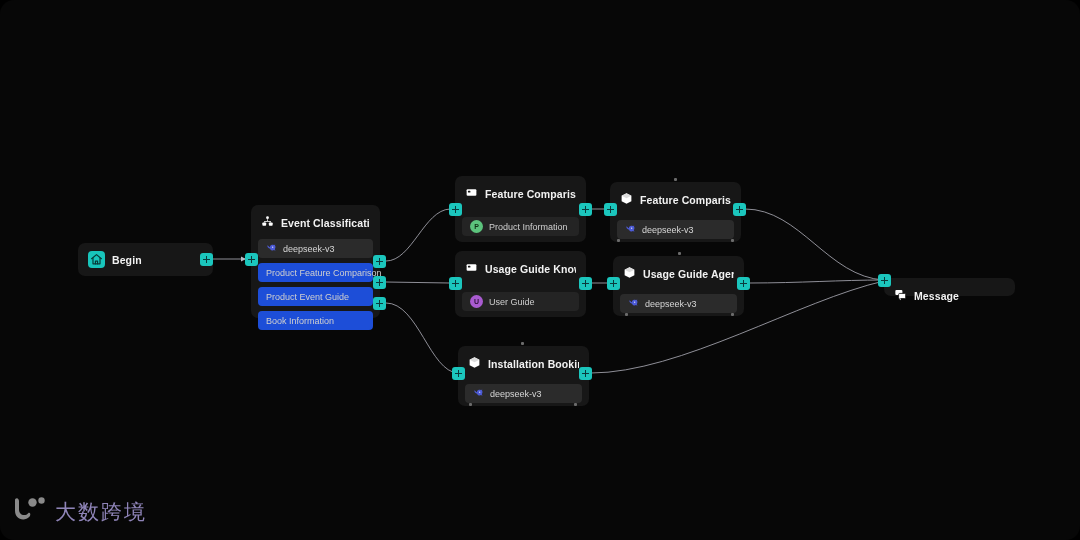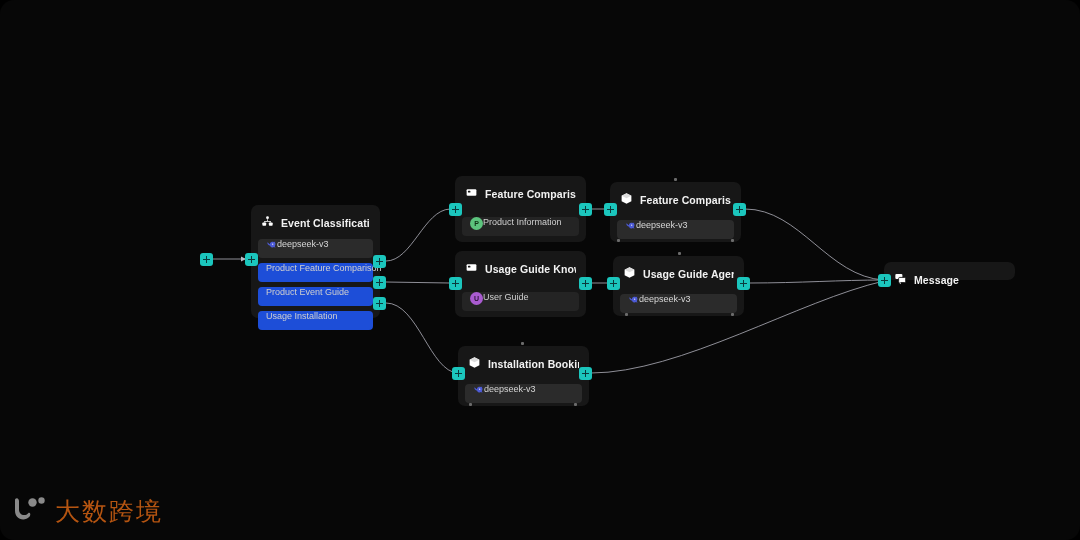--- a/index.html
+++ b/index.html
@@ -42,21 +42,22 @@
     letter-spacing: .1px;
     white-space: nowrap;
     overflow: hidden;
   }
   .row {
     margin: 0 7px 5px 7px;
     background: #242424;
     border-radius: 4px;
     height: 19px;
     display: flex;
-    align-items: flex-start;
+    align-items: center;
+    gap: 6px;
     padding: 0 8px;
     color: #cfcfcf;
     font-size: 9px;
     white-space: nowrap;
   }
   .row.model { background: #2b2b2b; color: #d6d6d6; }
   .row.plain { background: #1d4ed8; }
 
   
   .handle {
@@ -105,22 +106,22 @@
   .hd-ico { width: 13px; height: 13px; flex: none; }
 
   
   #watermark {
     position: absolute;
     left: 12px; bottom: 12px;
     display: flex; align-items: center; gap: 9px;
     opacity: .72;
   }
   #wm-text {
-    color: #f97316;
-    font-size: 25px;
+    color: #c4b5fd;
+    font-size: 21px;
     letter-spacing: 2px;
     font-family: "DejaVu Sans", sans-serif;
   }
 </style>
 </head>
 <body>
 
 <div id="canvas">
 
   <svg id="edge-layer">
@@ -143,20 +144,32 @@
       <path d="M 749,283 C 800,283 840,280 884,280"></path>
 
       <path d="M 591,373 C 680,373 800,300 884,281"></path>
     </g>
     <g fill="#b9b9c4">
       <polygon points="246,259 241,256.6 241,261.4"></polygon>
       <polygon points="884,280 879,277.6 879,282.4"></polygon>
     </g>
   </svg>
 
+  <div class="node" style="left:78px; top:243px; width:135px; height:33px;">
+    <div class="node-head" style="padding-top:8px;">
+      <span class="chip teal">
+        <svg class="hd-ico" viewBox="0 0 24 24" fill="none" stroke="#063b38" stroke-width="2.2" stroke-linecap="round" stroke-linejoin="round">
+          <path d="M3 10.5 12 3l9 7.5"></path>
+            <path d="M5.5 10v10h13V10"></path>
+            <path d="M10 20v-5h4v5"></path>
+        </svg>
+      </span>
+      <span class="node-title">Begin</span>
+    </div>
+  </div>
   <div class="handle" style="left:200px; top:253px;"></div>
 
   <div class="node" style="left:251px; top:205px; width:129px; height:113px;">
     <div class="node-head">
       <span>
         <svg class="hd-ico" viewBox="0 0 24 24" fill="#ffffff">
           <circle cx="12" cy="5" r="2.6"></circle>
             <rect x="2.5" y="14" width="7" height="6" rx="1.4"></rect>
           <rect x="14.5" y="14" width="7" height="6" rx="1.4"></rect>
           <path d="M11.3 8v3H6v3h1.6v-1.6h8.8V14H18v-3h-5.3V8z"></path>
@@ -173,21 +186,21 @@
       </span>
       <span>deepseek-v3</span>
     </div>
     <div class="row plain">
       <span>Product Feature Comparison</span>
     </div>
     <div class="row plain">
       <span>Product Event Guide</span>
     </div>
     <div class="row plain">
-      <span>Usage Installation</span>
+      <span>Book Information</span>
     </div>
   </div>
   <div class="handle" style="left:245px; top:253px;"></div>
   <div class="handle" style="left:373px; top:255px;"></div>
   <div class="handle" style="left:373px; top:276px;"></div>
   <div class="handle" style="left:373px; top:297px;"></div>
 
   <div class="node" style="left:455px; top:176px; width:131px; height:66px;">
     <div class="node-head">
       <span>
@@ -295,21 +308,21 @@
       </span>
       <span>deepseek-v3</span>
     </div>
   </div>
   <div class="handle" style="left:452px; top:367px;"></div>
   <div class="handle" style="left:579px; top:367px;"></div>
   <div class="dot" style="left:521px; top:342px;"></div>
   <div class="dot" style="left:469px; top:403px;"></div>
   <div class="dot" style="left:574px; top:403px;"></div>
 
-  <div class="node" style="left:884px; top:262px; width:131px; height:18px;">
+  <div class="node" style="left:884px; top:278px; width:131px; height:18px;">
     <div class="node-head" style="padding-top:9px;">
       <span>
         <svg class="hd-ico" viewBox="0 0 24 24" fill="#ffffff">
           <rect x="2.5" y="3.5" width="13" height="9.5" rx="2"></rect>
           <rect x="8.5" y="10" width="13" height="9.5" rx="2" stroke="#171717" stroke-width="1.6"></rect>
           <path d="M12.5 19.5v3l-3.6-3z"></path>
         </svg>
       </span>
       <span class="node-title">Message</span>
     </div>

